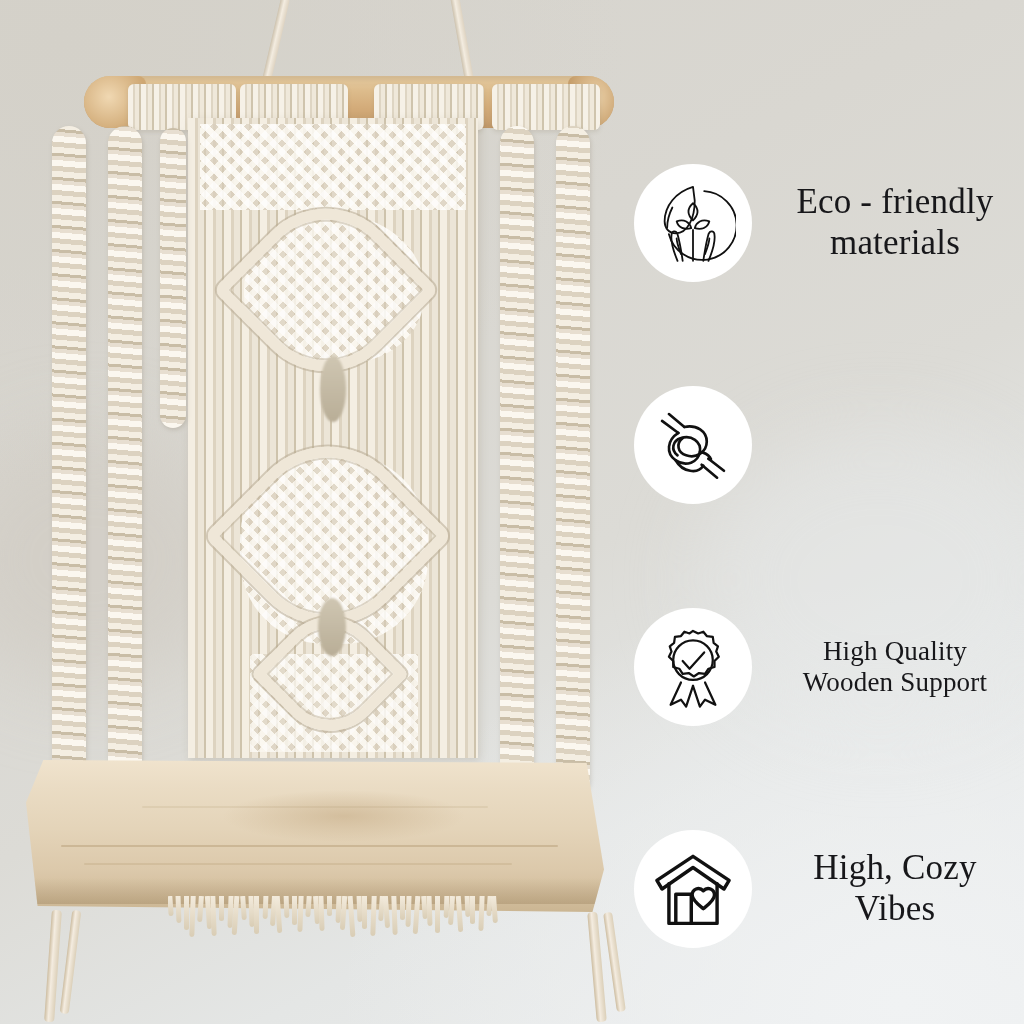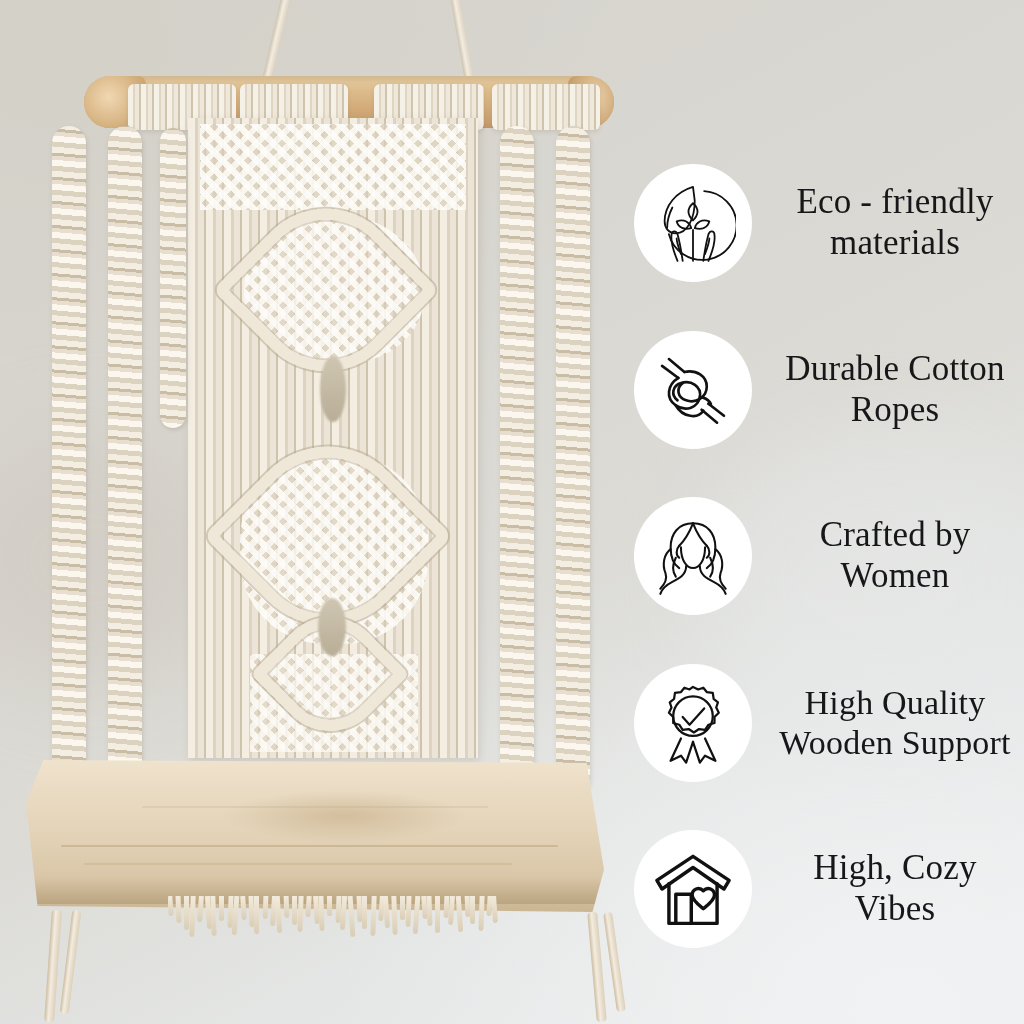--- a/index.html
+++ b/index.html
@@ -128,21 +128,21 @@
     flex:0 0 auto; width:118px; height:118px; border-radius:50%;
     background:#ffffff; display:flex; align-items:center; justify-content:center;
     overflow:hidden;
   }
   .badge svg { width:86px; height:86px; display:block; }
   .feature-label {
     flex:1 1 auto; text-align:center; color:#17171a;
     font-size:35px; line-height:1.16; letter-spacing:.2px; white-space:pre-line;
     font-family:"Liberation Serif", serif;
   }
-  .feature.f4 .feature-label { font-size:34px;text-align:center; }
+  .feature.f4 .feature-label { font-size:27px;text-align:center; }
 </style>
 </head>
 <body>
 
 <div id="stage">
 
   <div class="wall-blotch" style="left:-60px;top:430px;width:300px;height:260px;background:rgba(205,201,191,.55);"></div>
   <div class="wall-blotch" style="left:700px;top:430px;width:360px;height:300px;background:rgba(231,233,233,.5);"></div>
 
   <div id="product">
@@ -270,45 +270,22 @@
           <path d="M14 22 L33 36"></path>
           <path d="M22 14 L40 29"></path>
           <path d="M86 80 L68 66"></path>
           <path d="M78 88 L60 73"></path>
           <path d="M33 36 C20 44 18 60 30 68 C42 76 56 70 58 58 C60 46 48 38 36 42 C26 45 24 56 32 62"></path>
           <path d="M40 29 C54 26 66 34 66 46 C66 58 54 66 42 62 C32 59 30 48 38 42"></path>
           <path d="M58 58 C70 60 74 70 68 66"></path>
           <path d="M30 68 C38 82 56 84 62 74"></path>
         </svg>
       </div>
-      <div class="feature-label">Durable Cotton
-Ropes</div>
-    </div>
-
-    <div class="feature f2">
-      <div class="badge">
-        <svg viewBox="0 0 100 100" fill="none" stroke="#111" stroke-width="2.4" stroke-linecap="round" stroke-linejoin="round">
-          <path d="M50 12 C33 12 24 24 24 40 C24 52 28 60 34 64"></path>
-          <path d="M50 12 C67 12 76 24 76 40 C76 52 72 60 66 64"></path>
-          <path d="M36 40 C36 54 42 64 50 64 C58 64 64 54 64 40"></path>
-          <path d="M50 12 C46 22 40 32 34 38"></path>
-          <path d="M50 12 C54 22 60 32 66 38"></path>
-          <path d="M34 38 C30 42 30 50 34 52"></path>
-          <path d="M66 38 C70 42 70 50 66 52"></path>
-          <path d="M42 62 C42 72 34 76 26 80 C18 84 14 88 12 94"></path>
-          <path d="M58 62 C58 72 66 76 74 80 C82 84 86 88 88 94"></path>
-          <path d="M24 42 C16 48 14 60 18 70 C20 76 18 82 12 88"></path>
-          <path d="M76 42 C84 48 86 60 82 70 C80 76 82 82 88 88"></path>
-          <path d="M30 52 C26 60 26 68 30 74"></path>
-          <path d="M70 52 C74 60 74 68 70 74"></path>
-        </svg>
-      </div>
-      <div class="feature-label">Crafted by
-Women</div>
-    </div>
+    </div>
+
 
     <div class="feature f3 f4">
       <div class="badge">
         <svg viewBox="0 0 100 100" fill="none" stroke="#111" stroke-width="2.6" stroke-linecap="round" stroke-linejoin="round">
           <path d="M50 8 l6 3 6-2 4 5 7 1 1 7 5 4 -2 6 3 6 -5 5 0 7 -7 2 -4 6 -7 -1 -6 4 -6 -4 -7 1 -4 -6 -7 -2 0 -7 -5 -5 3 -6 -2 -6 5 -4 1 -7 7 -1 4 -5 6 2 Z"></path>
           <circle cx="50" cy="42" r="23"></circle>
           <path d="M38 43 l8 9 17 -19"></path>
           <path d="M36 68 L24 94 L36 88 L42 96 L50 72"></path>
           <path d="M64 68 L76 94 L64 88 L58 96 L50 72"></path>
         </svg>

